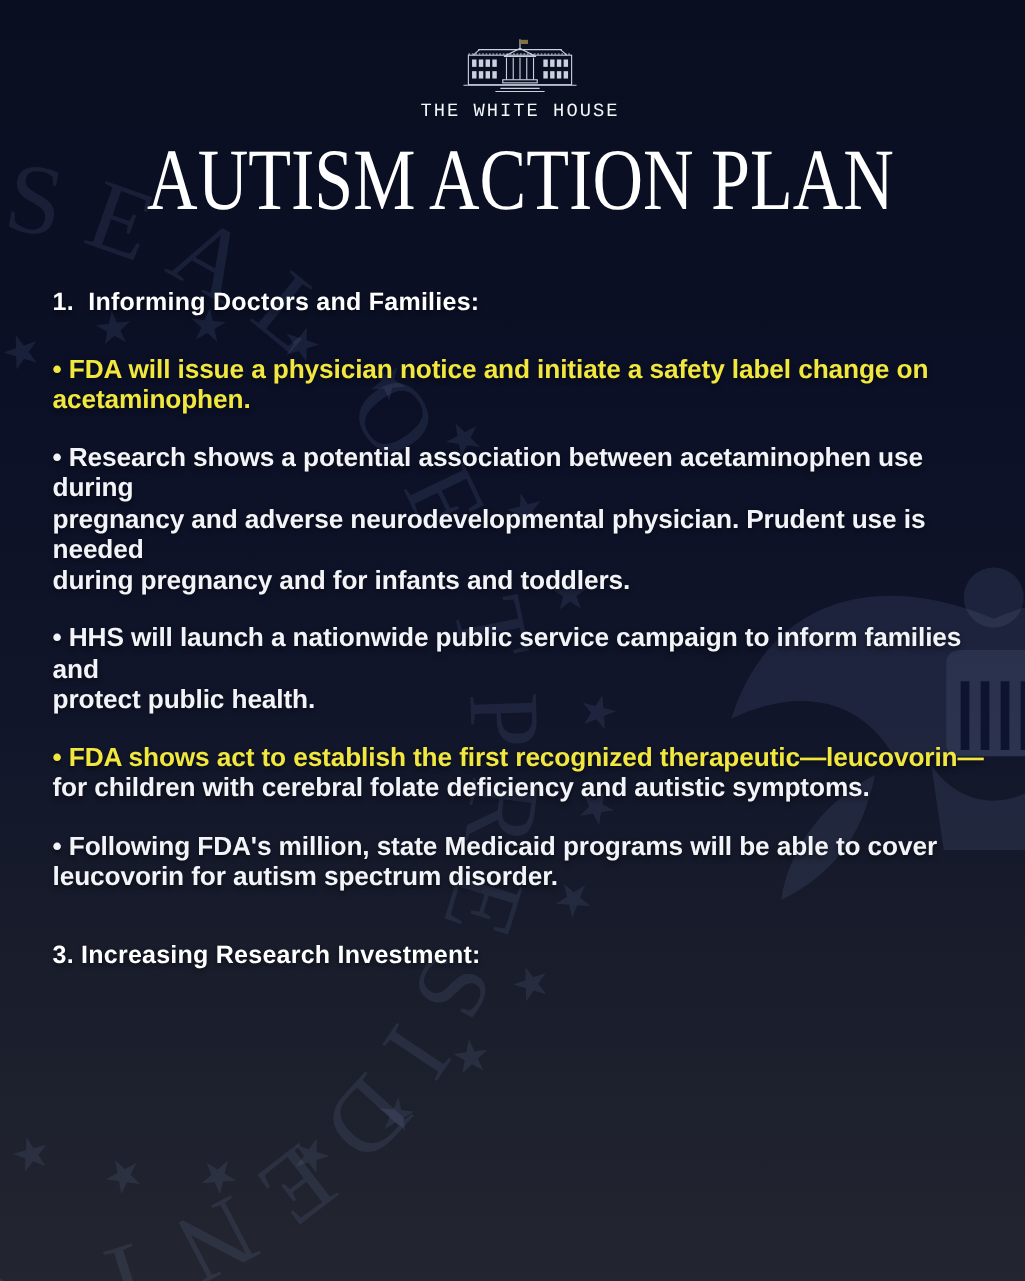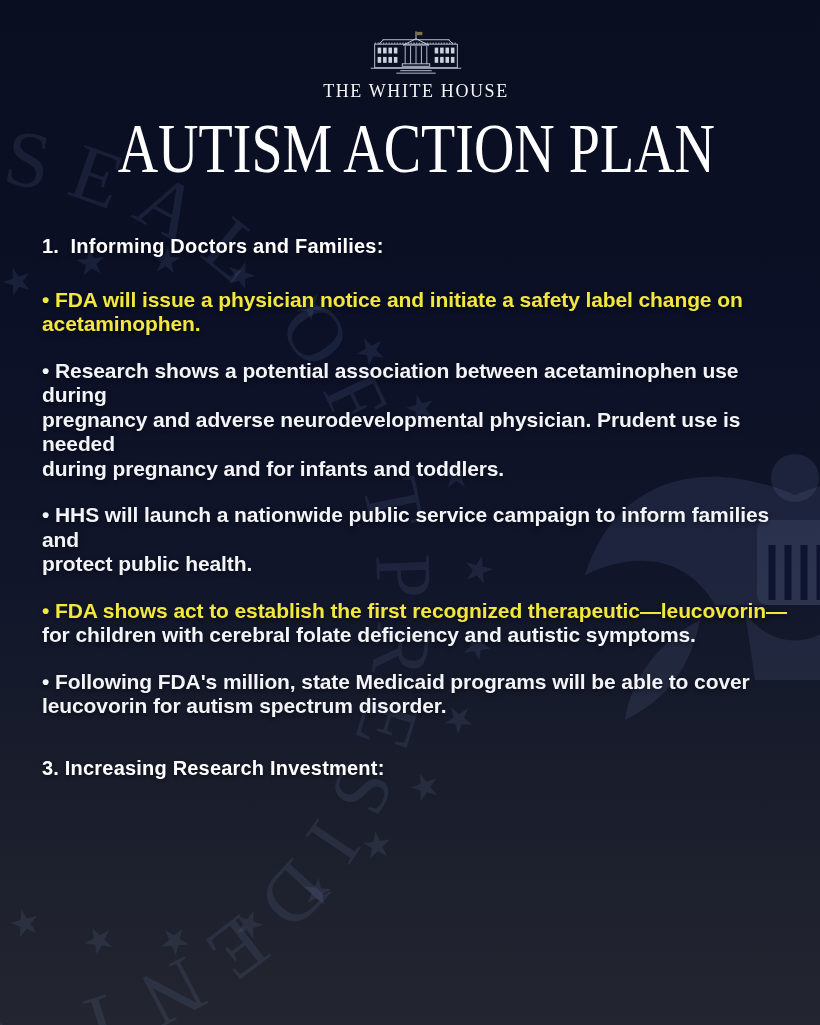--- a/index.html
+++ b/index.html
@@ -7,21 +7,21 @@
     position:relative;width:820px;height:1025px;overflow:hidden;
     background:linear-gradient(180deg,#090e20 0%,#0b1026 30%,#10152a 55%,#1a1e2c 78%,#232630 100%);
     font-family:"Liberation Sans",sans-serif;
   }
   .watermark{position:absolute;inset:0;pointer-events:none;}
   .watermark text{font-family:"Liberation Serif",serif;}
   .content{position:relative;padding:30px 30px 0 42px;}
   .brand{text-align:center;}
   .wh-icon{display:block;margin:0 auto;}
   .brand-name{
-    font-family:Liberation Serif, serif;color:#f4f6fa;font-size:18px;
+    font-family:Liberation Mono, monospace;color:#f4f6fa;font-size:15px;
     letter-spacing:1.6px;margin-top:5px;font-weight:400;
   }
   .brand-sub{
     color:#b9c2d4;font-size:9px;letter-spacing:4.5px;margin-top:5px;font-weight:700;
   }
   .page-title{
     text-align:center;margin-top:12px;color:#ffffff;
     font-family:"Liberation Serif",serif;font-weight:400;font-size:70px;line-height:70px;
     white-space:nowrap;
   }

